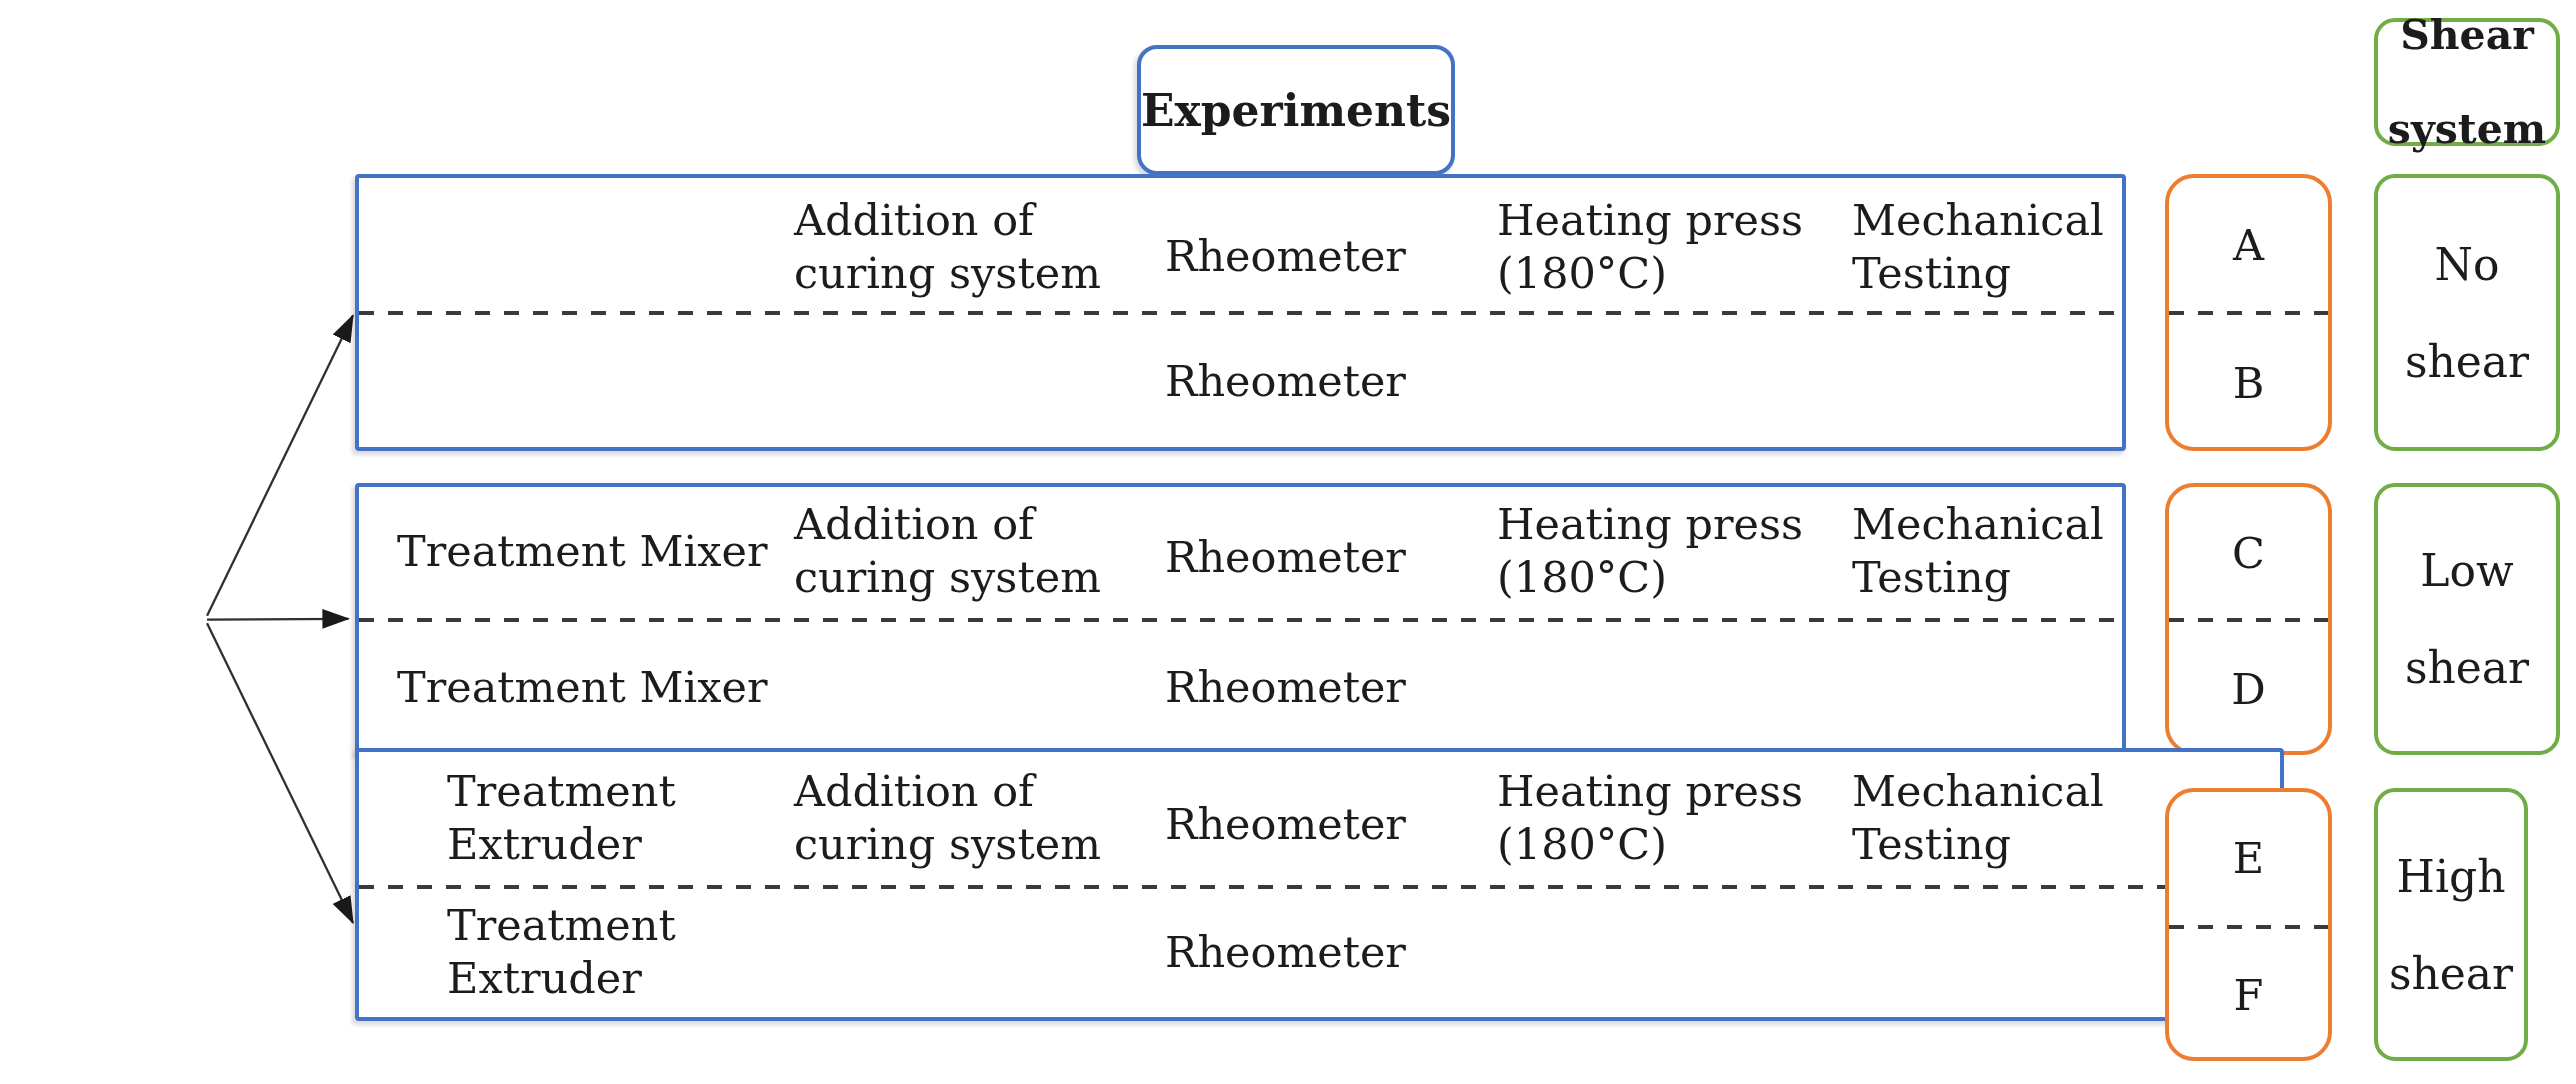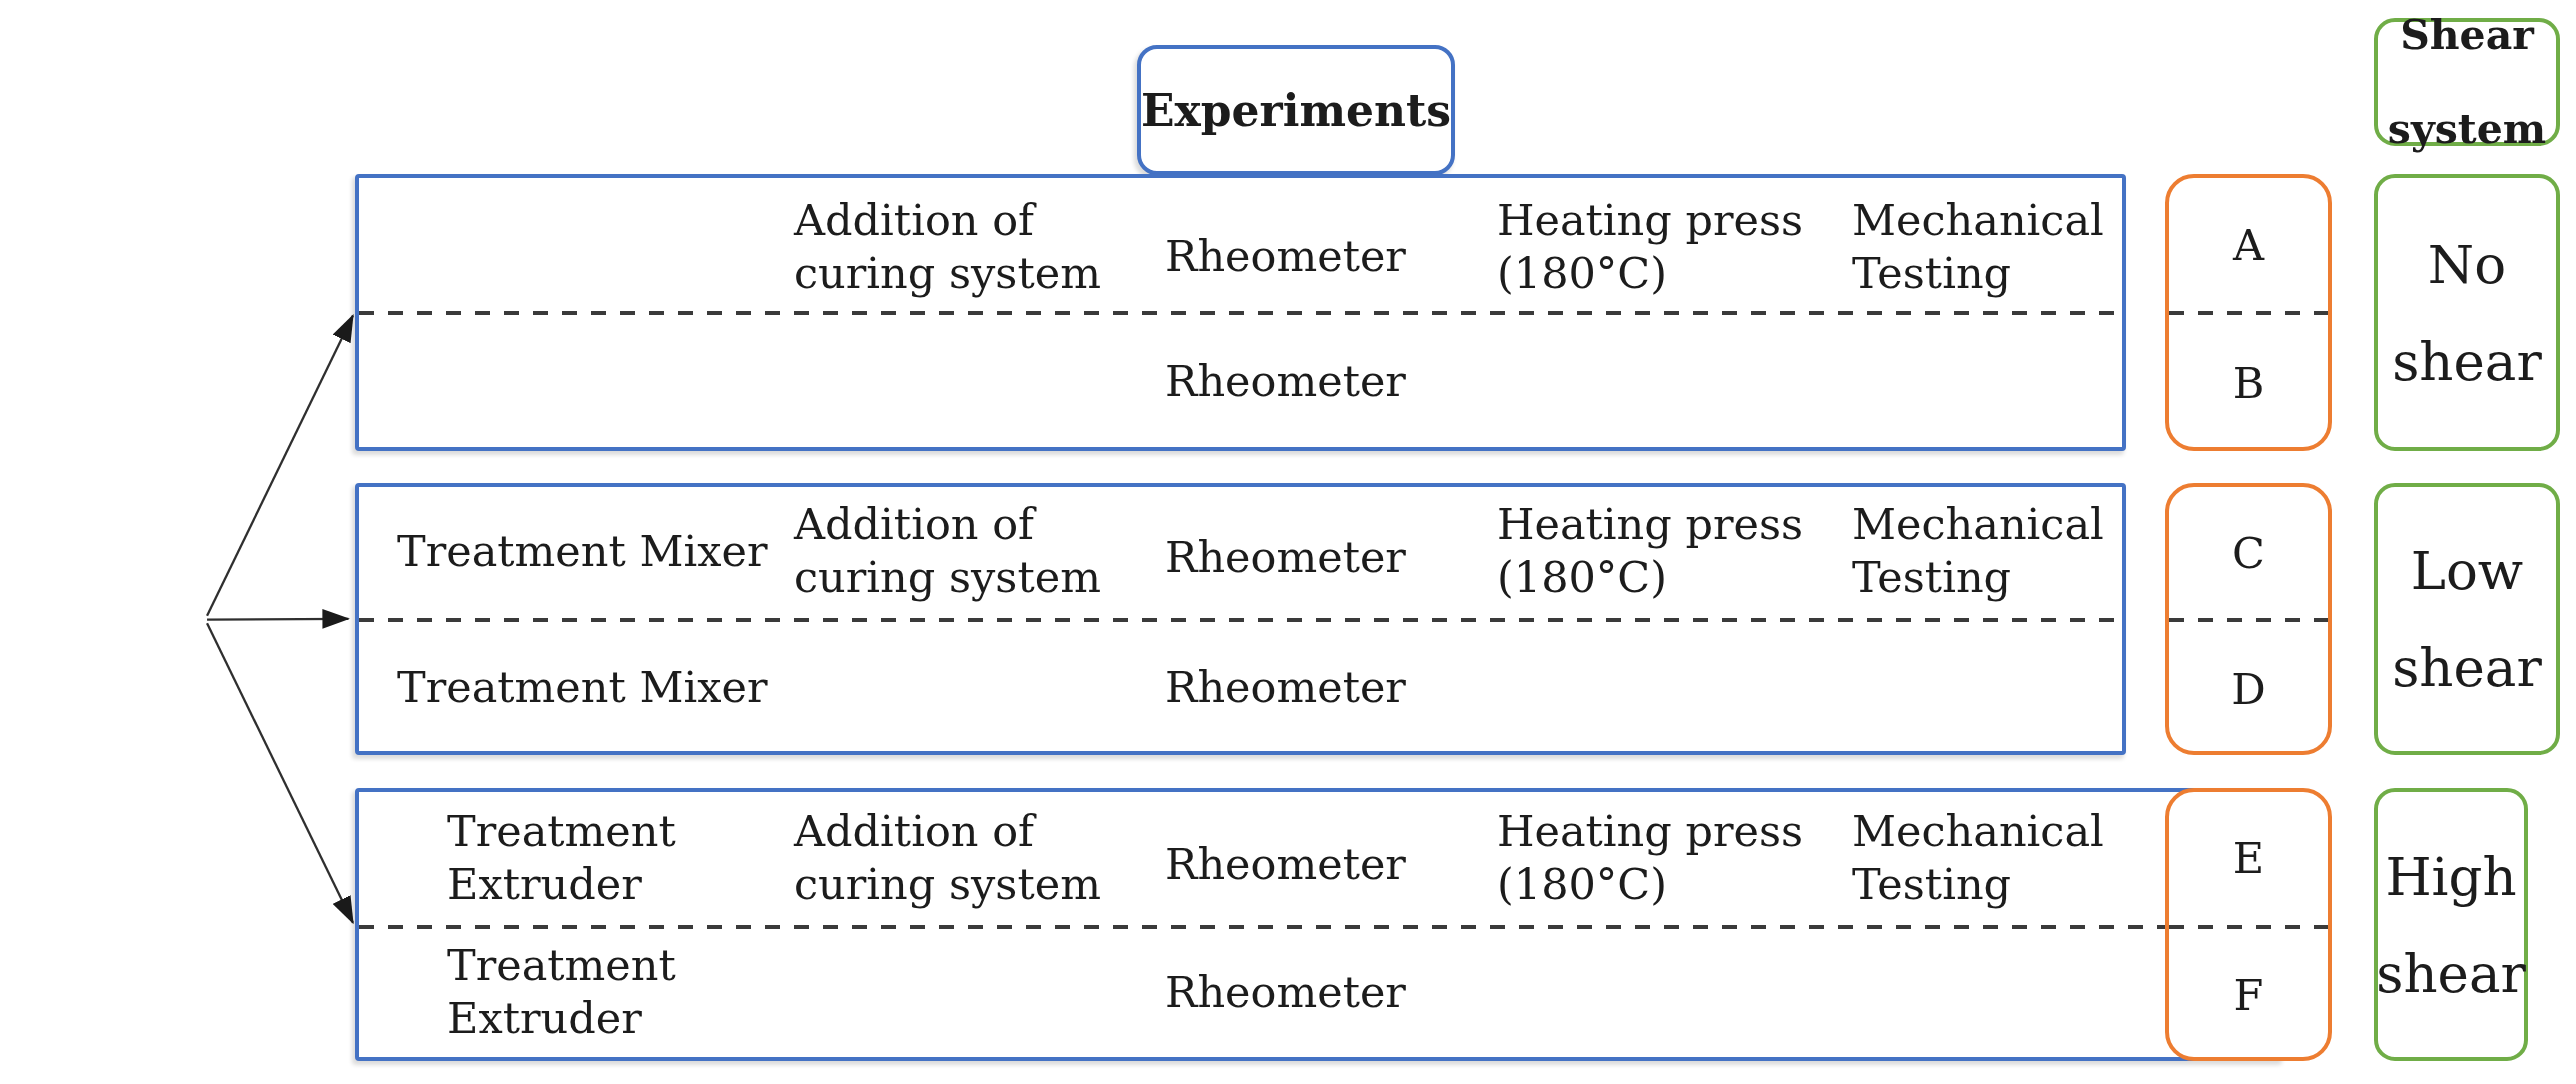--- a/index.html
+++ b/index.html
@@ -27,21 +27,21 @@
   .hdr{
     display:flex;flex-direction:column;align-items:center;justify-content:center;
     font-weight:bold;font-size:41px;line-height:50px;text-align:center;
   }
   .exp-hdr{
     display:flex;align-items:center;justify-content:center;
     font-weight:bold;font-size:44px;border-radius:20px;margin-top:28px;
   }
   .cell-text{
     display:flex;flex-direction:column;align-items:center;justify-content:center;
-    font-size:53px;line-height:53px;text-align:center;
+    font-size:44px;line-height:53px;text-align:center;
   }
   .dash{
     position:absolute;left:0;right:0;height:3.8px;
     background:repeating-linear-gradient(90deg,var(--dash,#3a3a3a) 0 15.3px,transparent 15.3px 29px);
   }
   .t{
     position:absolute;transform:translateY(-50%);
     font-size:43px;line-height:53px;white-space:nowrap;
   }
   .t .ln{display:block;}
@@ -132,21 +132,21 @@
     <div class="dash" style="top:131px;"></div>
     <div class="des-letter" style="top:66px;">C</div>
     <div class="des-letter" style="top:202px;">D</div>
   </div>
 
   <div class="box green-box cell-text" style="left:2374px;top:483px;width:186px;height:272px;">
     <span>Low</span>
     <span>shear</span>
   </div>
 
-  <div class="box blue-box" style="left:355px;top:788px;width:1929px;height:273px;padding-left:42px;">
+  <div class="box blue-box" style="left:355px;top:748px;width:1929px;height:273px;padding-left:42px;">
     <div class="dash" style="top:133px;"></div>
     <div class="t" style="left:88px;top:66px;">
       <span class="ln">Treatment</span>
       <span class="ln">Extruder</span>
     </div>
     <div class="t" style="left:435px;top:66px;">
       <span class="ln">Addition of</span>
       <span class="ln">curing system</span>
     </div>
     <div class="t" style="left:806px;top:72px;">

